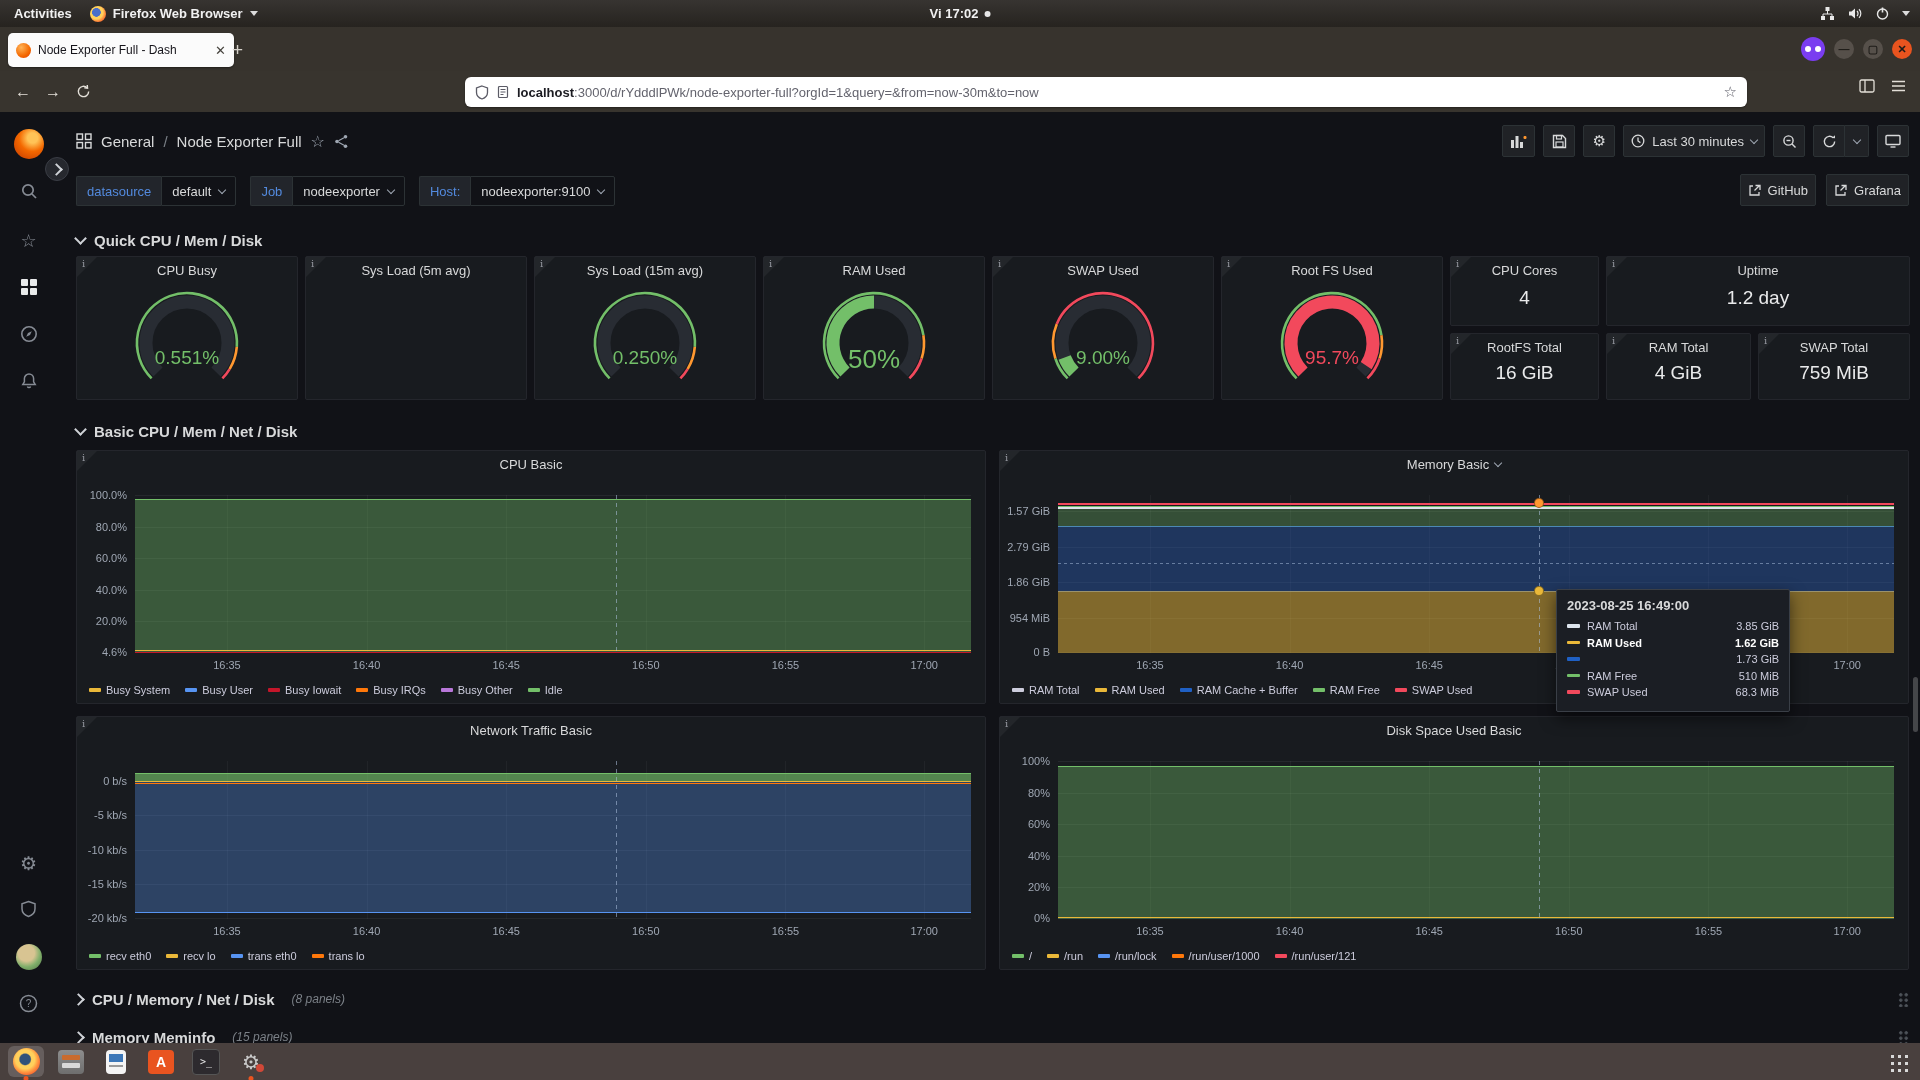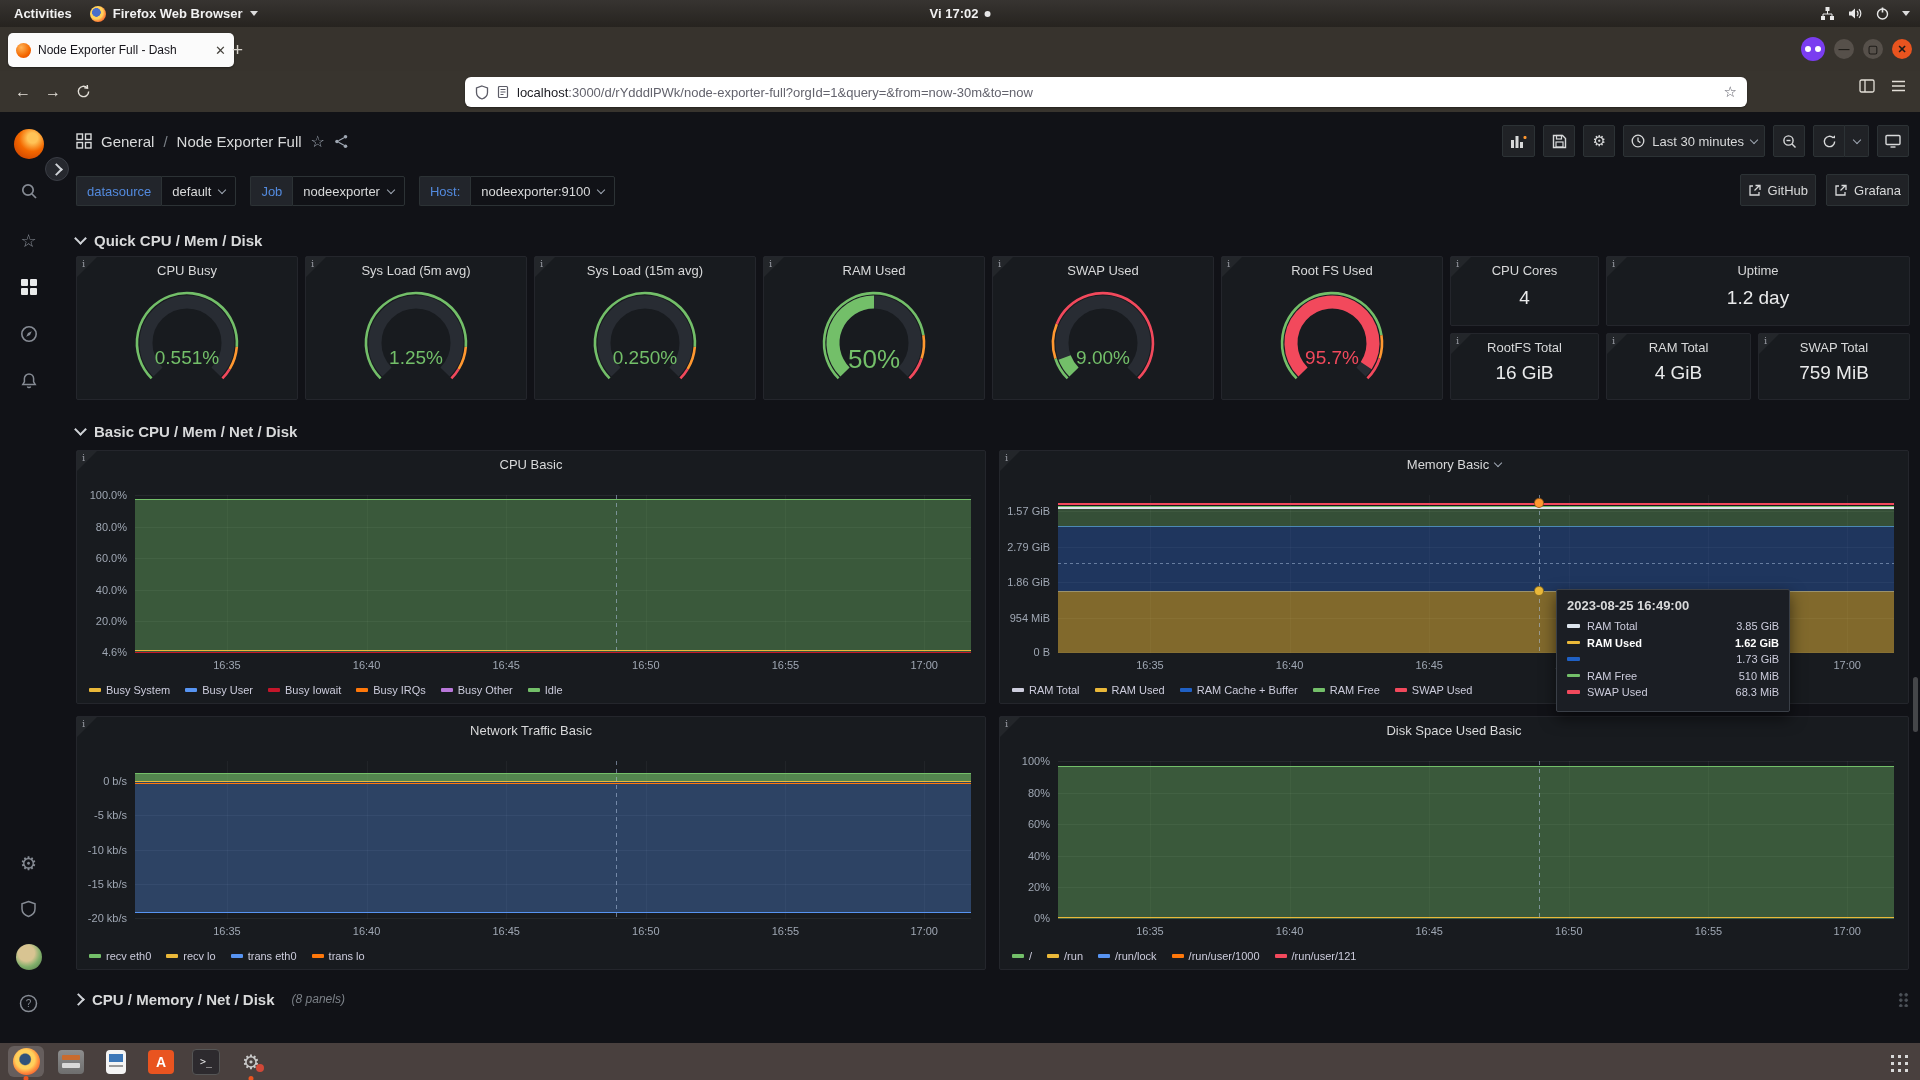--- a/index.html
+++ b/index.html
@@ -29,21 +29,21 @@
   .ext-badge:after{content:"";position:absolute;right:4px;top:9px;width:6px;height:6px;border-radius:50%;background:#fff;}
   .winbtn{width:20px;height:20px;border-radius:50%;background:#56504a;display:flex;align-items:center;justify-content:center;
           color:#1d1b18;font-size:11px;font-weight:bold;}
   .winbtn.close{background:#e9541f;}
   
   .navbar{position:absolute;left:0;top:71px;width:1920px;height:41px;background:#38342e;display:flex;align-items:center;}
   .nav-ico{color:#e3dfd8;font-size:16px;width:30px;text-align:center;}
   .urlbar{position:absolute;left:465px;top:6px;width:1262px;height:30px;background:#ffffff;border-radius:6px;
           display:flex;align-items:center;padding:0 10px;gap:8px;box-shadow:0 1px 2px rgba(0,0,0,.35);}
   .url-text{flex:1;font-size:13px;color:#63636d;white-space:nowrap;overflow:hidden;}
-  .url-text b{color:#1b1b21;font-weight:normal;}
+  .url-text b{color:#1b1b21;font-weight:bold;}
   .nav-right{position:absolute;right:14px;top:8px;display:flex;align-items:center;gap:16px;}
   svg.lineicon{display:block;}
   
   .gsidebar{position:absolute;left:0;top:112px;width:57px;height:931px;background:#111217;border-right:1px solid #1c1e22;}
   .sb-ico{position:absolute;left:0;width:57px;display:flex;justify-content:center;color:#868b94;}
   .sb-expand{position:absolute;left:45px;top:157px;width:22px;height:22px;border-radius:50%;background:#26282e;
              border:1px solid #3a3d45;z-index:9;display:flex;align-items:center;justify-content:center;}
   .chev{width:7px;height:7px;border-right:2px solid #cfd2d7;border-top:2px solid #cfd2d7;display:inline-block;}
   .chev.r{transform:rotate(45deg);margin-left:-2px;}
   .chev.d{transform:rotate(135deg);margin-top:-3px;}
@@ -388,27 +388,20 @@
               <path d="M 39.6 93.4 A 50 50 0 1 1 124.8 61.9" stroke="#73bf69" stroke-width="2.6" fill="none"></path>
               <path d="M 124.8 61.9 A 50 50 0 0 1 117.6 84.1" stroke="#ff9830" stroke-width="2.6" fill="none"></path>
               <path d="M 117.6 84.1 A 50 50 0 0 1 110.4 93.4" stroke="#f2495c" stroke-width="2.6" fill="none"></path>
               <text x="75" y="79" text-anchor="middle" fill="#73bf69" font-size="19" font-weight="500" font-family="Liberation Sans, sans-serif">0.551%</text>
             </svg></div>
       </div>
       <div class="panel gauge-panel">
         <div class="icorner"></div>
           <span class="iglyph">i</span>
         <div class="ptitle">Sys Load (5m avg)</div>
-        <div class="gauge-holder"><svg width="150" height="104" viewBox="0 0 150 104">
-              <path d="M 46.0 87.0 A 41 41 0 1 1 104.0 87.0" stroke="#282c33" stroke-width="13" fill="none"></path>
-              <path d="M 39.6 93.4 A 50 50 0 1 1 124.8 61.9" stroke="#73bf69" stroke-width="2.6" fill="none"></path>
-              <path d="M 124.8 61.9 A 50 50 0 0 1 117.6 84.1" stroke="#ff9830" stroke-width="2.6" fill="none"></path>
-              <path d="M 117.6 84.1 A 50 50 0 0 1 110.4 93.4" stroke="#f2495c" stroke-width="2.6" fill="none"></path>
-              <text x="75" y="79" text-anchor="middle" fill="#73bf69" font-size="19" font-weight="500" font-family="Liberation Sans, sans-serif">1.25%</text>
-            </svg></div>
       </div>
       <div class="panel gauge-panel">
         <div class="icorner"></div>
           <span class="iglyph">i</span>
         <div class="ptitle">Sys Load (15m avg)</div>
         <div class="gauge-holder"><svg width="150" height="104" viewBox="0 0 150 104">
               <path d="M 46.0 87.0 A 41 41 0 1 1 104.0 87.0" stroke="#282c33" stroke-width="13" fill="none"></path>
               <path d="M 39.6 93.4 A 50 50 0 1 1 124.8 61.9" stroke="#73bf69" stroke-width="2.6" fill="none"></path>
               <path d="M 124.8 61.9 A 50 50 0 0 1 117.6 84.1" stroke="#ff9830" stroke-width="2.6" fill="none"></path>
               <path d="M 117.6 84.1 A 50 50 0 0 1 110.4 93.4" stroke="#f2495c" stroke-width="2.6" fill="none"></path>
@@ -759,20 +752,26 @@
         </div>
       </div>
     </div>
 
     <div class="rowhdr" style="top:872px;height:30px">
       <span class="chev r"></span>
       <span>CPU / Memory / Net / Disk</span>
       <span class="note">(8 panels)</span>
       <span class="draghandle"></span>
     </div>
+    <div class="rowhdr" style="top:910px;height:30px">
+      <span class="chev r"></span>
+      <span>Memory Meminfo</span>
+      <span class="note">(15 panels)</span>
+      <span class="draghandle"></span>
+    </div>
 
     <div class="scroll-thumb"></div>
   </div>
 
   <div class="taskbar">
     <div class="tb-tile active">
       <span class="ff-big"></span>
       <span class="run-dot"></span>
     </div>
     <div class="tb-tile">

